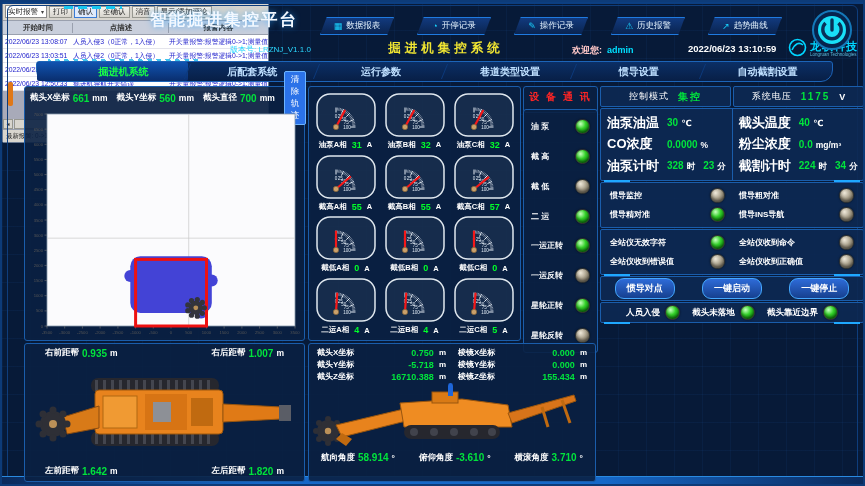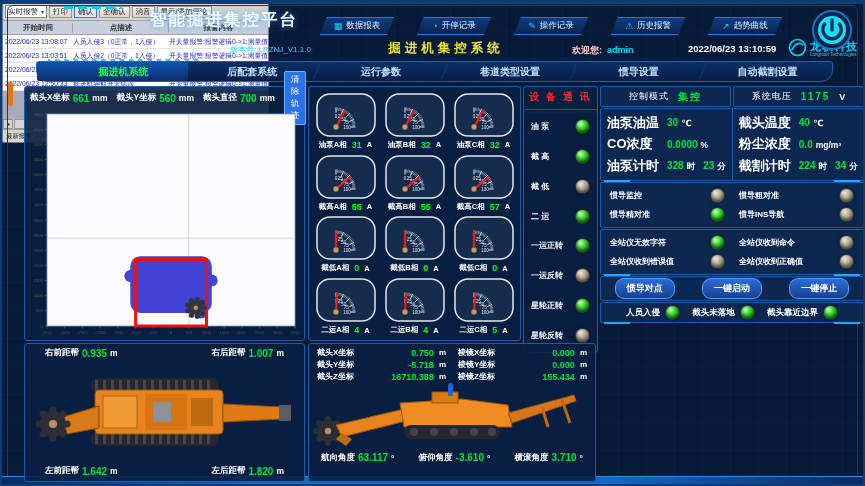--- a/index.html
+++ b/index.html
@@ -1070,21 +1070,21 @@
       <circle cx="142" cy="49" r="4" fill="#41434c"></circle>
         <circle cx="162" cy="49" r="4" fill="#41434c"></circle>
       <circle cx="180" cy="49" r="4" fill="#41434c"></circle>
       <polygon points="196,30 262,12 264,18 200,40" fill="#d8741a" stroke="#9a560e"></polygon>
       <line x1="230" y1="24" x2="236" y2="44" stroke="#c06a10" stroke-width="3"></line>
       <line x1="250" y1="17" x2="258" y2="40" stroke="#c06a10" stroke-width="3"></line>
     </svg>
     <div id="angle-row">
         <div class="field ">
           <span class="f-label">航向角度</span>
-          <span class="f-value">63.117</span>
+          <span class="f-value">58.914</span>
           <span class="f-unit">°</span>
         </div>
         <div class="field ">
           <span class="f-label">俯仰角度</span>
           <span class="f-value">-3.610</span>
           <span class="f-unit">°</span>
         </div>
         <div class="field ">
           <span class="f-label">横滚角度</span>
           <span class="f-value">3.710</span>

